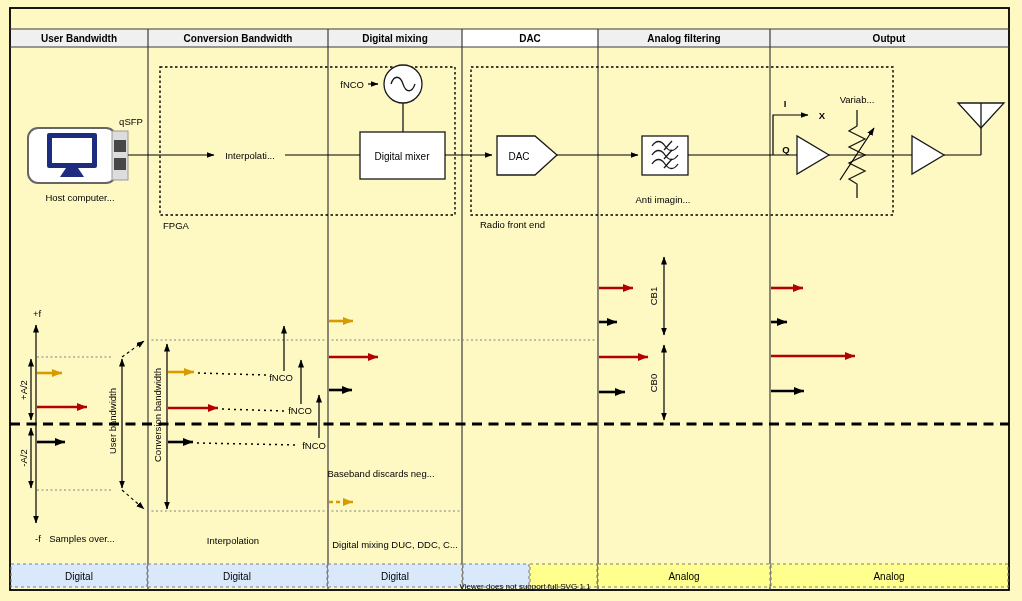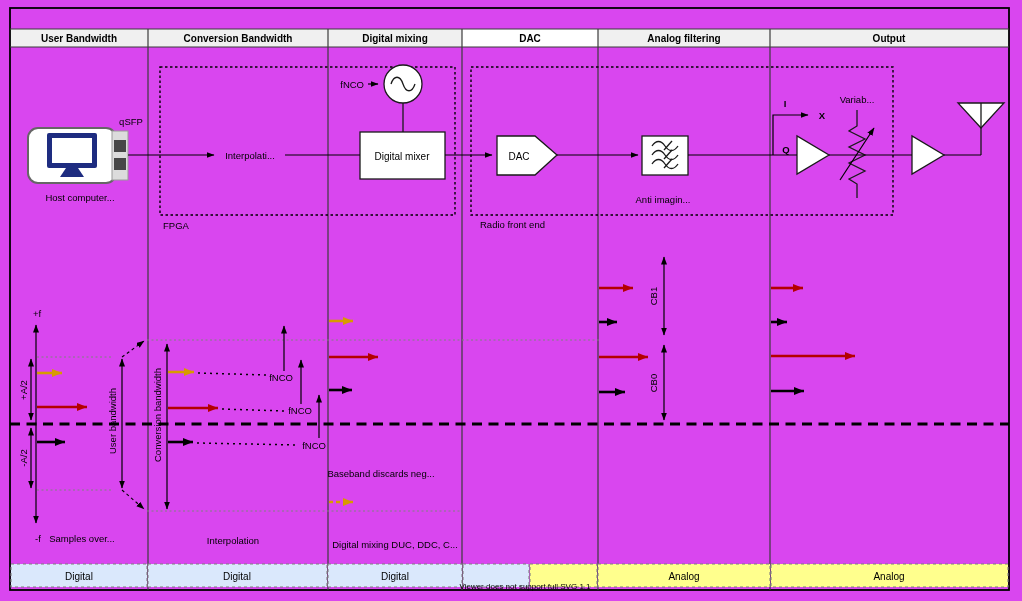--- a/index.html
+++ b/index.html
@@ -1,16 +1,16 @@
 <!DOCTYPE html>
 <html><head>
 <meta charset="utf-8">
 <style>
   html,body{margin:0;padding:0;background:#fff;}
-  .stage{position:relative;width:1022px;height:601px;background:#d946ef;overflow:hidden;}
+  .stage{position:relative;width:1022px;height:601px;background:#fef9c3;overflow:hidden;}
   svg{display:block;}
   text.t{font-family:"Liberation Sans", sans-serif;fill:#000;}
   .s8{font-size:8px;}
   .s9{font-size:9.5px;}
   .s10{font-size:10px;}
   .b{font-weight:bold;}
   .ln{stroke:#1a1a1a;stroke-width:1.3;fill:none;}
   .grid{stroke:#3b3b3b;stroke-width:1.2;fill:none;}
   .outer{fill:none;stroke:#000;stroke-width:1.8;}
   .hdr{fill:#f0f0f0;stroke:none;}

